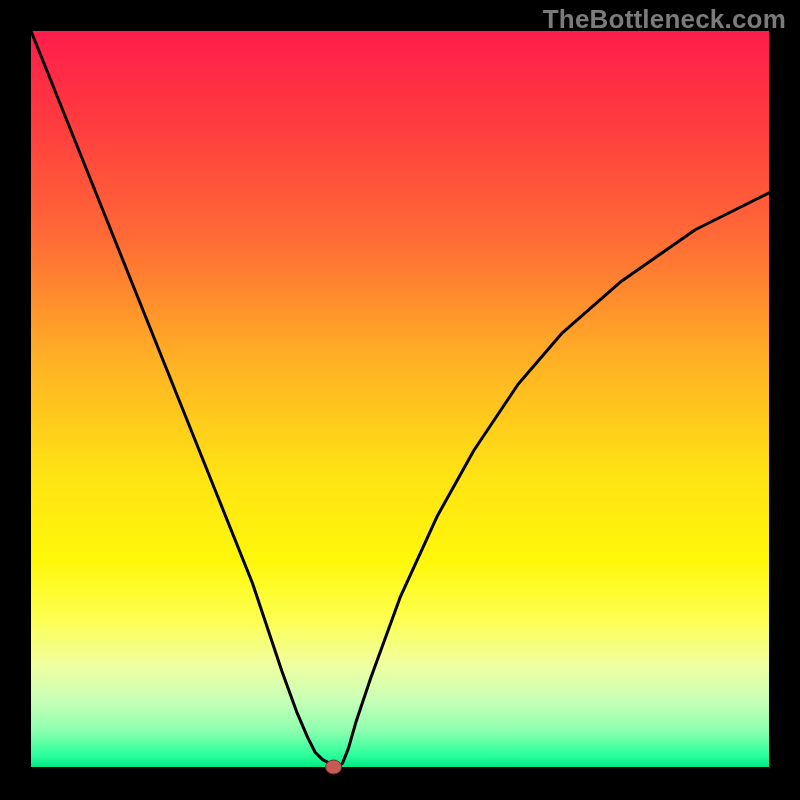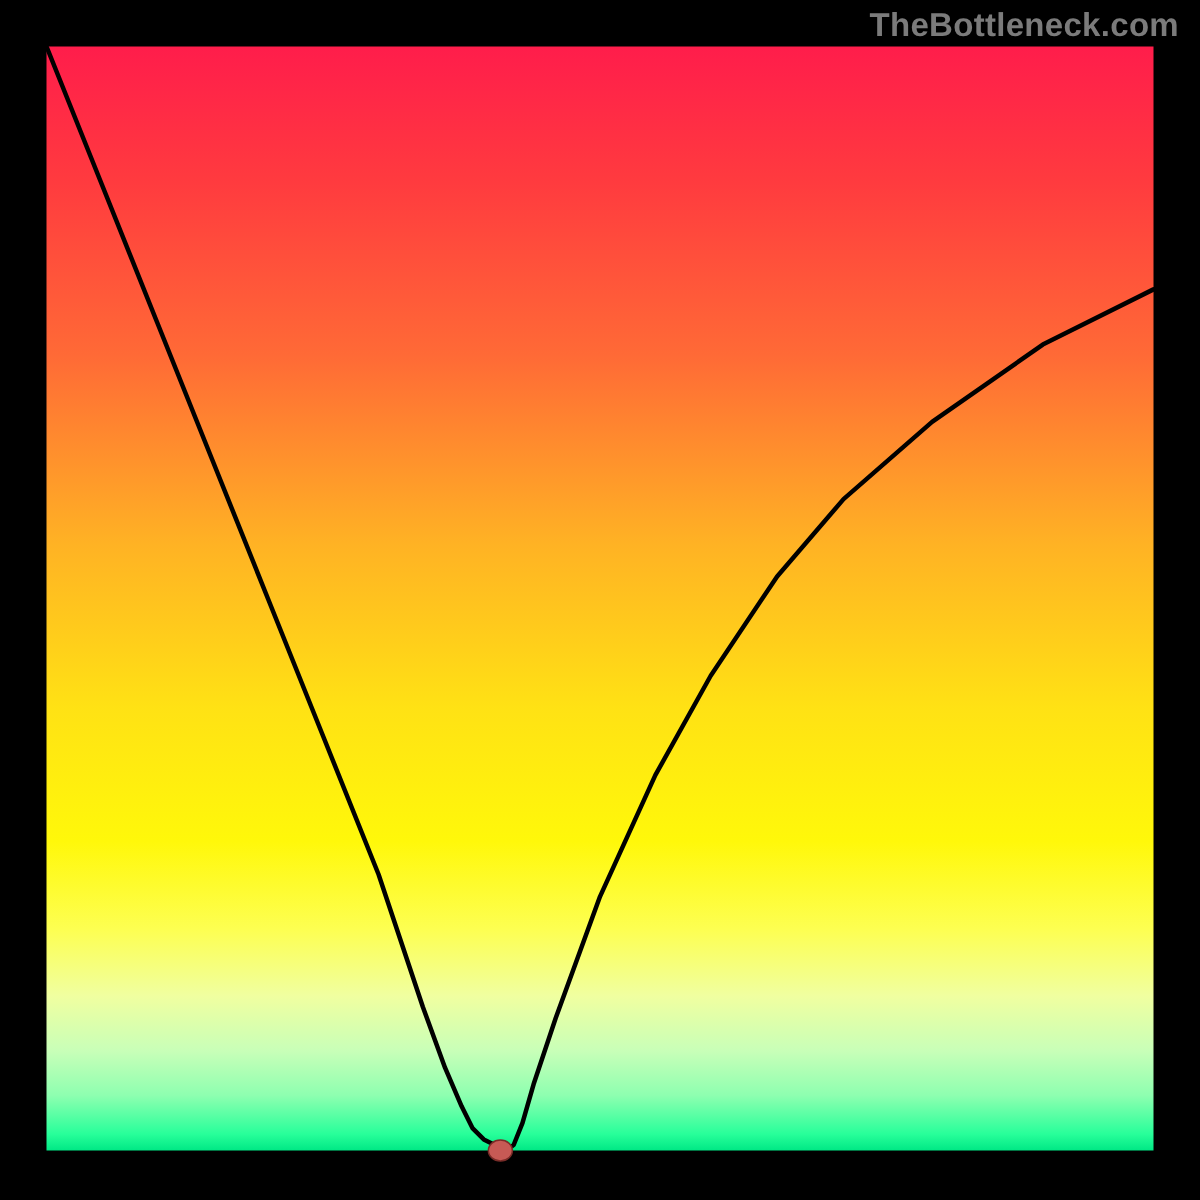--- a/index.html
+++ b/index.html
@@ -14,21 +14,21 @@
     position: relative;
     width: 800px;
     height: 800px;
     background: #000;
   }
   .watermark {
     position: absolute;
     top: 4px;
     right: 14px;
     font-family: Arial, Helvetica, sans-serif;
-    font-size: 22px;
+    font-size: 26px;
     font-weight: 600;
     color: #7b7b7b;
     letter-spacing: 0.2px;
     z-index: 5;
   }
   svg.plot {
     position: absolute;
     left: 0;
     top: 0;
   }

